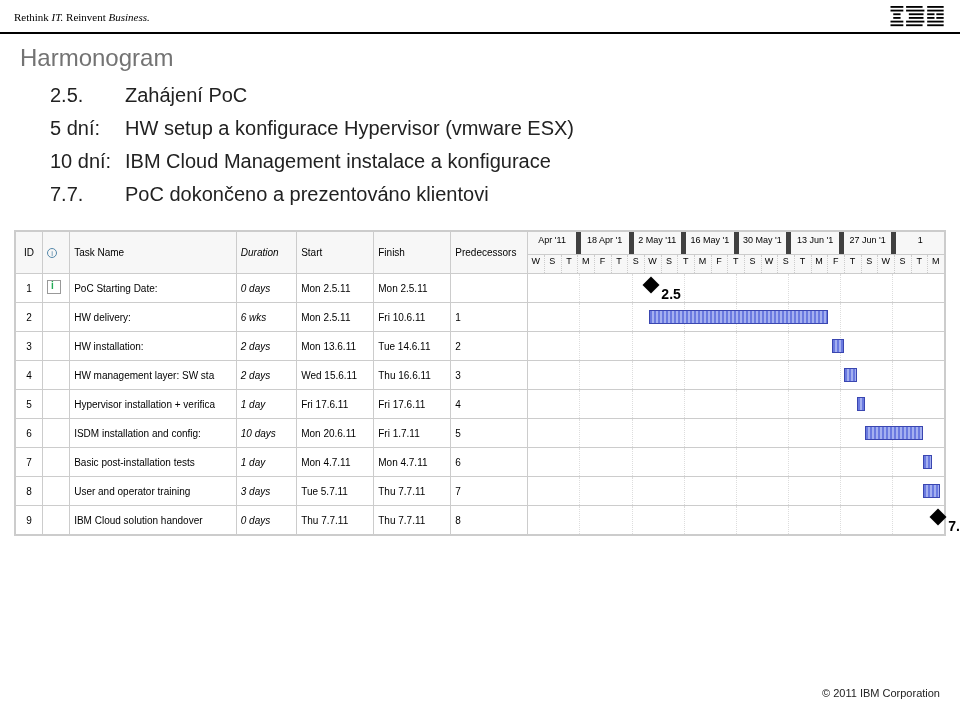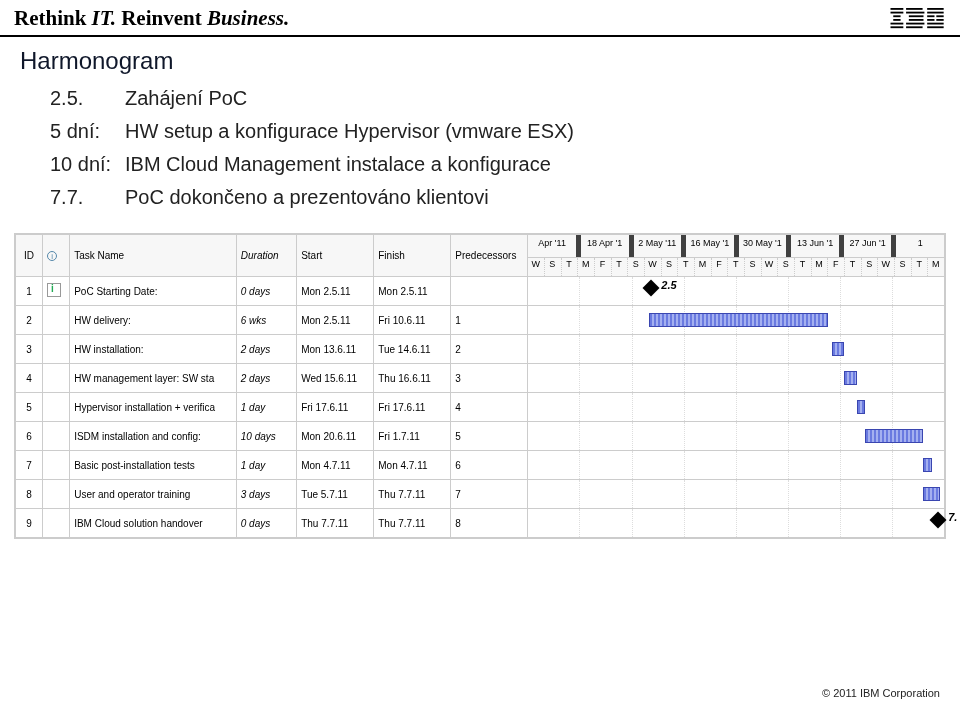--- a/index.html
+++ b/index.html
@@ -1,22 +1,22 @@
 <!DOCTYPE html>
 <html><head>
 <meta charset="utf-8">
 <style>
   * { box-sizing: border-box; margin: 0; padding: 0; }
   body { width: 960px; height: 717px; font-family: Arial, Helvetica, sans-serif; background: #fff; color: #000; position: relative; }
   .top-bar { display: flex; justify-content: space-between; align-items: center; padding: 6px 14px 4px 14px; border-bottom: 2px solid #000; }
-  .slogan { font-family: Georgia, 'Times New Roman', serif; font-size: 21px; font-weight: 700; font-style: italic; }
+  .slogan { font-family: Georgia, 'Times New Roman', serif; font-size: 11px; font-weight: 400; font-style: italic; }
   .slogan .re { font-style: normal; }
   .ibm-logo { display: flex; gap: 2px; align-items: center; }
   .ibm-logo svg { height: 22px; }
-  .page-title { font-family: Arial, sans-serif; font-size: 24px; color: #0f172a; padding: 10px 20px 4px 20px; font-weight: 400; }
+  .page-title { font-family: Arial, sans-serif; font-size: 24px; color: #737373; padding: 10px 20px 4px 20px; font-weight: 400; }
   .bullets { padding: 8px 30px 14px 50px; font-size: 20px; color: #222; }
   .bullets .row { display: flex; margin-bottom: 10px; }
   .bullets .label { width: 75px; flex-shrink: 0; }
   .bullets .text { flex: 1; }
   .gantt-wrap { margin: 0 14px; border: 1px solid #ccc; }
   table.gantt { border-collapse: collapse; width: 100%; table-layout: fixed; font-size: 10px; }
   table.gantt th, table.gantt td { border: 1px solid #ccc; padding: 3px 4px; text-align: left; vertical-align: middle; font-weight: 400; height: 28px; }
   table.gantt thead th { background: #f7f7f7; font-weight: 400; height: 22px; }
   table.gantt thead tr.sub th { height: 18px; font-size: 9px; letter-spacing: 1px; padding: 1px 2px; text-align: center; }
   .c-id { width: 26px; text-align: center !important; }
@@ -32,21 +32,21 @@
   .month-head div:first-child { border-left: none; }
   .day-head { display: flex; height: 18px; }
   .day-head div { flex: 1; border-left: 1px dotted #ccc; font-size: 9px; text-align: center; padding-top: 1px; }
   .day-head div:first-child { border-left: none; }
   .bar-area { position: relative; height: 28px; }
   .bar-area .grid { position: absolute; inset: 0; display: flex; }
   .bar-area .grid div { flex: 1; border-left: 1px dotted #ddd; }
   .bar-area .grid div:first-child { border-left: none; }
   .bar { position: absolute; top: 7px; height: 14px; background: repeating-linear-gradient(90deg,#6a7ae0 0,#6a7ae0 2px,#a4b0f0 2px,#a4b0f0 4px); border: 1px solid #3a46b0; }
   .milestone { position: absolute; top: 5px; width: 12px; height: 12px; transform: rotate(45deg); background: #000; }
-  .ms-label { position: absolute; top: 2px; font-size: 11px; font-weight: 700; font-style: italic; }
+  .ms-label { position: absolute; top: 12px; font-size: 14px; font-weight: 700; }
   .indicator-icon { display:inline-block; width:14px; height:14px; background:#fff; border:1px solid #999; position: relative; }
   .indicator-icon::after { content:"i"; position:absolute; left:3px; top:-1px; font-size:10px; font-weight:700; color:#2a5; }
   .footer { position: absolute; bottom: 18px; right: 20px; font-size: 11px; color: #222; }
 </style>
 </head>
 <body>
 
 <div class="top-bar">
   <div class="slogan">
     <span class="re">Rethink</span>

